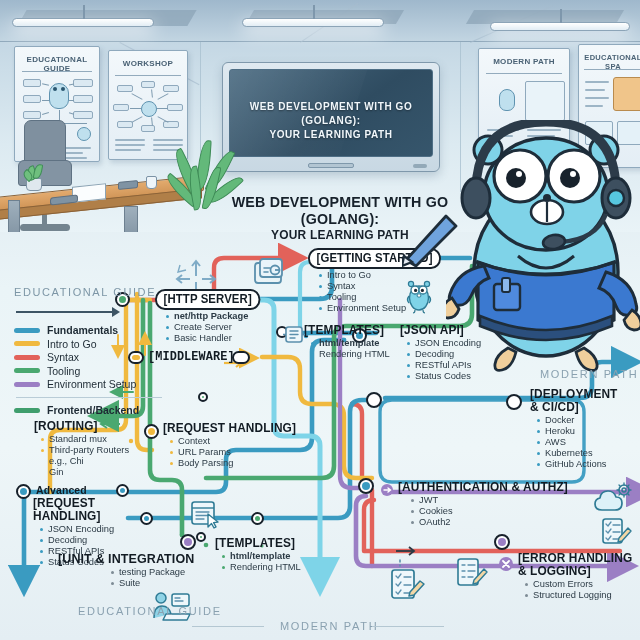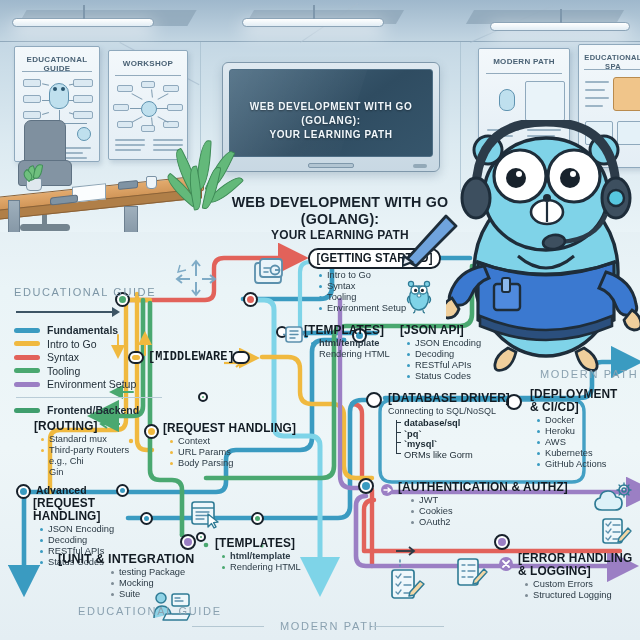--- a/index.html
+++ b/index.html
@@ -534,20 +534,28 @@
       <span class="sw" style="background:#9b7fc4" data-name="legend-swatch"></span>
       <span class="lb" data-name="legend-label">Environment Setup</span>
     </div>
     <div class="lgsep" data-name="legend-divider"></div>
     <div class="lgrow" data-name="legend-item-frontend-backend">
       <span class="sw" style="background:#3f9e6d" data-name="legend-swatch"></span>
       <span class="lb b" data-name="legend-label">Frontend/Backend</span>
     </div>
   </div>
 
+  <div class="node" style="left:155px;top:289px;" data-name="node-http-server">
+    <span class="pill" data-name="node-title">[HTTP SERVER]</span>
+    <ul class="sub" style="--bc:#3a9bc1;margin-left:10px;" data-name="node-items">
+      <li class="b" data-name="node-item">net/http Package</li>
+      <li data-name="node-item">Create Server</li>
+      <li data-name="node-item">Basic Handler</li>
+    </ul>
+  </div>
 
   <div class="node" style="left:308px;top:248px;" data-name="node-getting-started">
     <span class="pill" data-name="node-title">[GETTING STARTED]</span>
     <ul class="sub" style="--bc:#3a9bc1;margin-left:10px;" data-name="node-items">
       <li data-name="node-item">Intro to Go</li>
       <li data-name="node-item">Syntax</li>
       <li data-name="node-item">Tooling</li>
       <li data-name="node-item">Environment Setup</li>
     </ul>
   </div>
@@ -567,37 +575,20 @@
       <li data-name="node-item">Decoding</li>
       <li data-name="node-item">RESTful APIs</li>
       <li data-name="node-item">Status Codes</li>
     </ul>
   </div>
 
   <div class="node" style="left:148px;top:351px;font-family:Liberation Mono, monospace;" data-name="node-middleware">
     <div class="plainhead" data-name="node-title">[MIDDLEWARE]</div>
   </div>
 
-  <div class="node" style="left:388px;top:392px;" data-name="node-database-driver">
-    <div class="plainhead" data-name="node-title">[DATABASE DRIVER]</div>
-    <div class="note" style="margin-top:1px;" data-name="node-note">Connecting to SQL/NoSQL</div>
-    <div style="position:relative;margin-left:8px;margin-top:1px;">
-      <div class="bracket" style="left:0;top:2px;height:34px;"></div>
-      <div class="brtick" style="left:0;top:4px;"></div>
-      <div class="brtick" style="left:0;top:14px;"></div>
-      <div class="brtick" style="left:0;top:24px;"></div>
-      <div class="brtick" style="left:0;top:35px;"></div>
-      <div style="margin-left:8px;font-size:9.3px;line-height:10.6px;color:#1b2932;">
-        <div class="mono" data-name="node-item">database/sql</div>
-        <div class="mono" data-name="node-item">`pq`</div>
-        <div class="mono" data-name="node-item">`mysql`</div>
-        <div data-name="node-item">ORMs like Gorm</div>
-      </div>
-    </div>
-  </div>
 
   <div class="node" style="left:530px;top:388px;" data-name="node-deployment-cicd">
     <div class="plainhead" data-name="node-title-line1">[DEPLOYMENT</div>
     <div class="plainhead" data-name="node-title-line2">&amp; CI/CD]</div>
     <ul class="sub" style="--bc:#3a9bc1;margin-left:6px;" data-name="node-items">
       <li data-name="node-item">Docker</li>
       <li data-name="node-item">Heroku</li>
       <li data-name="node-item">AWS</li>
       <li data-name="node-item">Kubernetes</li>
       <li data-name="node-item">GitHub Actions</li>
@@ -662,21 +653,20 @@
     <svg width="16" height="14" viewBox="0 0 16 14">
         <circle cx="7" cy="7" r="6" fill="#9b7fc4"></circle>
         <path d="M4 7 H10 M8 5 L10.5 7 L8 9" stroke="#fff" stroke-width="1.4" fill="none" stroke-linecap="round"></path>
       </svg>
   </div>
 
   <div class="node" style="left:58px;top:553px;width:230px;" data-name="node-unit-integration-testing">
     <div class="plainhead ctr" data-name="node-title-line1">[UNIT &amp; INTEGRATION</div>
     <ul class="sub" style="--bc:#7d8b95;margin-left:52px;" data-name="node-items">
       <li data-name="node-item">testing Package</li>
-      <li data-name="node-item">Mocking</li>
       <li data-name="node-item">Suite</li>
     </ul>
   </div>
 
   <div class="node" style="left:518px;top:552px;" data-name="node-error-handling-logging">
     <div class="plainhead" data-name="node-title-line1">[ERROR HANDLING</div>
     <div class="plainhead" data-name="node-title-line2">&amp; LOGGING]</div>
     <ul class="sub" style="--bc:#7d8b95;margin-left:6px;" data-name="node-items">
       <li data-name="node-item">Custom Errors</li>
       <li data-name="node-item">Structured Logging</li>

